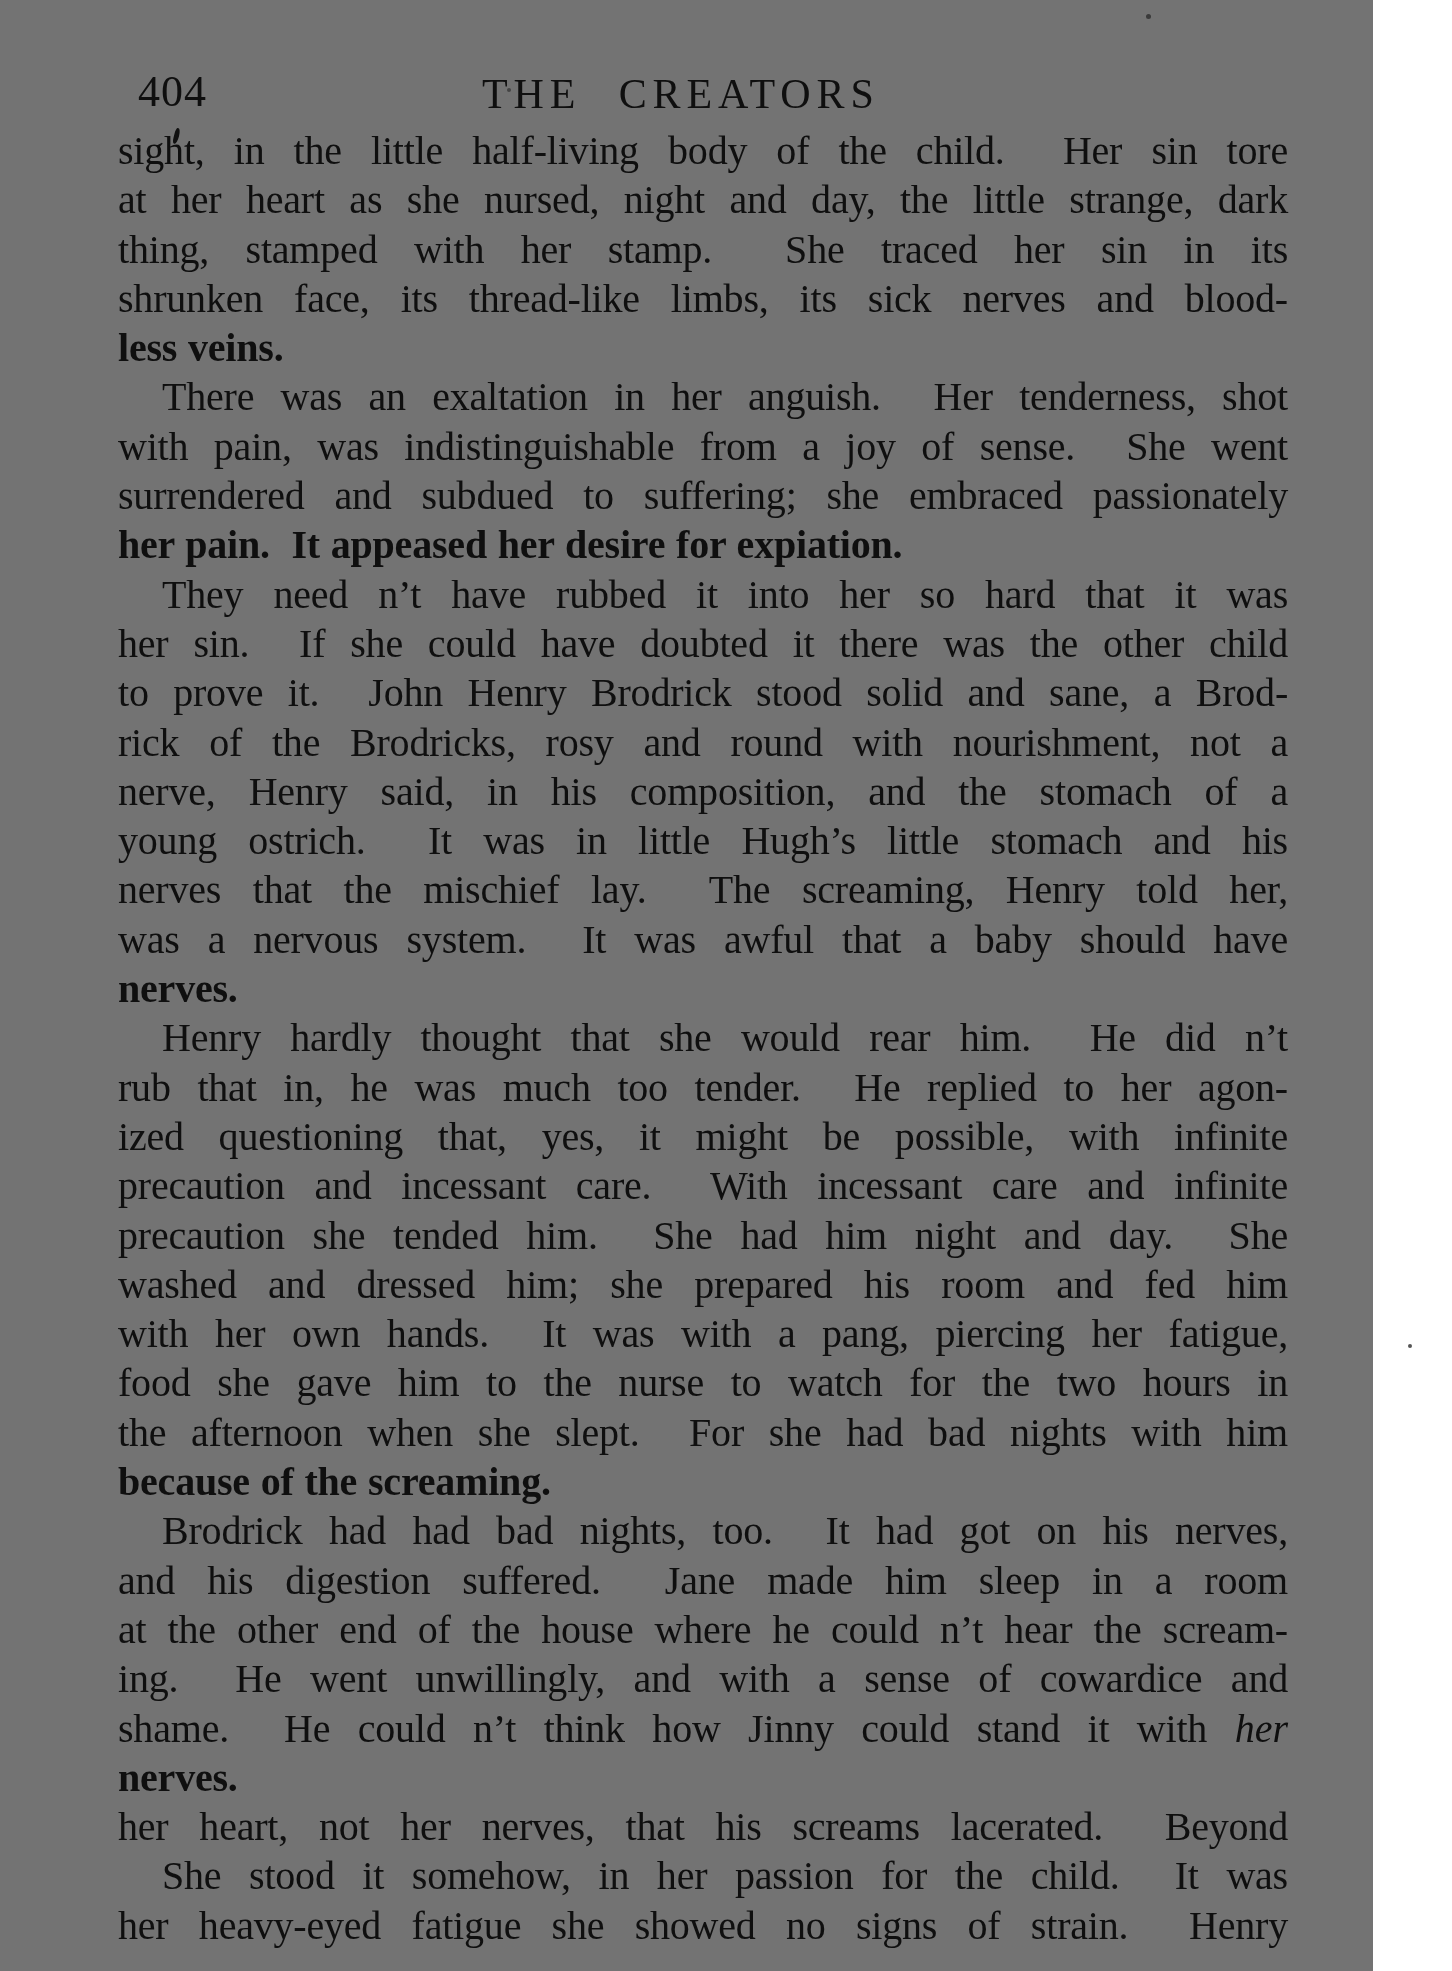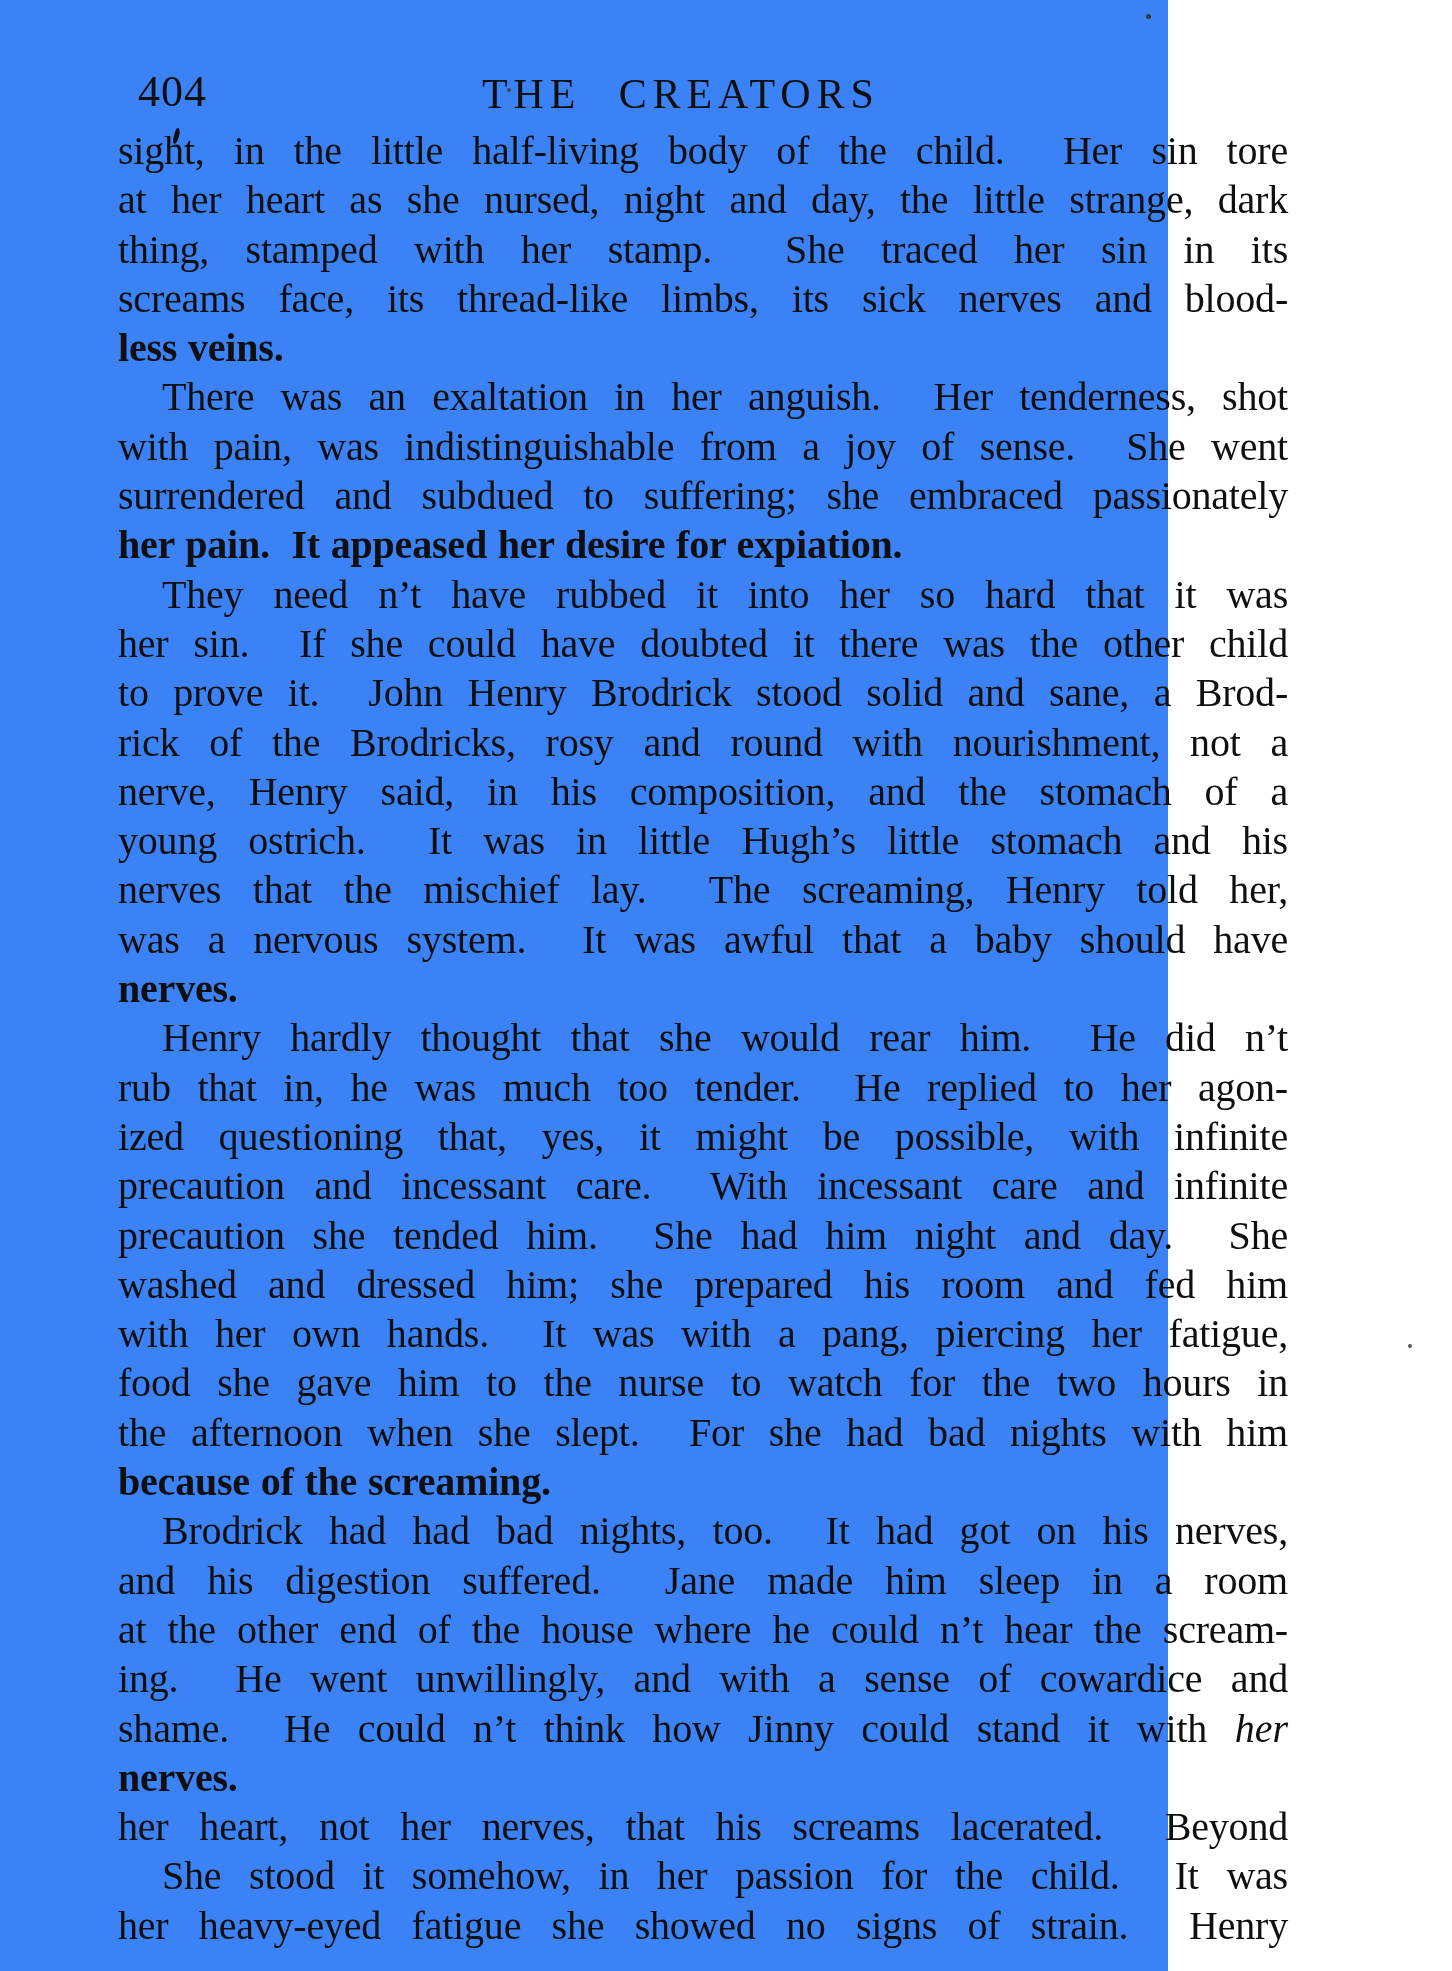--- a/index.html
+++ b/index.html
@@ -3,21 +3,21 @@
 <meta charset="utf-8">
 <style>
   html, body { margin: 0; padding: 0; }
   body {
     width: 1452px; height: 1971px;
     background: #ffffff;
     font-family: "Liberation Serif", "DejaVu Serif", serif;
     color: #0f0f0f;
     overflow: hidden;
   }
-  .page { position: relative; width: 1168px; height: 1971px; background: #3b82f6; }
+  .page { position: relative; width: 1373px; height: 1971px; background: #737373; }
 
   
   .page-number {
     position: absolute; left: 138px; top: 70px;
     font-size: 44px; line-height: 1; letter-spacing: 1px;
   }
   .running-title {
     position: absolute; left: 482px; top: 73px;
     font-size: 42px; line-height: 1;
     letter-spacing: 0.14em; word-spacing: 0.5em;
@@ -62,21 +62,21 @@
   <div class="stray-tick"></div>
   <div class="speck" style="left:1146px; top:14px; width:5px; height:5px; background:#3a3a3a;"></div>
   <div class="speck" style="left:507px; top:88px; width:4px; height:4px; background:#444;"></div>
   <div class="speck" style="left:1408px; top:1344px; width:4px; height:4px; background:#555;"></div>
 
   <div class="text-block">
       <div class="paragraph">
         <div class="line">sight, in the little half-living body of the child.&nbsp; Her sin tore</div>
         <div class="line">at her heart as she nursed, night and day, the little strange, dark</div>
         <div class="line">thing, stamped with her stamp.&nbsp; She traced her sin in its</div>
-        <div class="line">screams face, its thread-like limbs, its sick nerves and blood-</div>
+        <div class="line">shrunken face, its thread-like limbs, its sick nerves and blood-</div>
         <div class="line last">less veins.</div>
       </div>
       <div class="paragraph">
         <div class="line indent">There was an exaltation in her anguish.&nbsp; Her tenderness, shot</div>
         <div class="line">with pain, was indistinguishable from a joy of sense.&nbsp; She went</div>
         <div class="line">surrendered and subdued to suffering; she embraced passionately</div>
         <div class="line last">her pain.&nbsp; It appeased her desire for expiation.</div>
       </div>
       <div class="paragraph">
         <div class="line indent">They need n’t have rubbed it into her so hard that it was</div>

